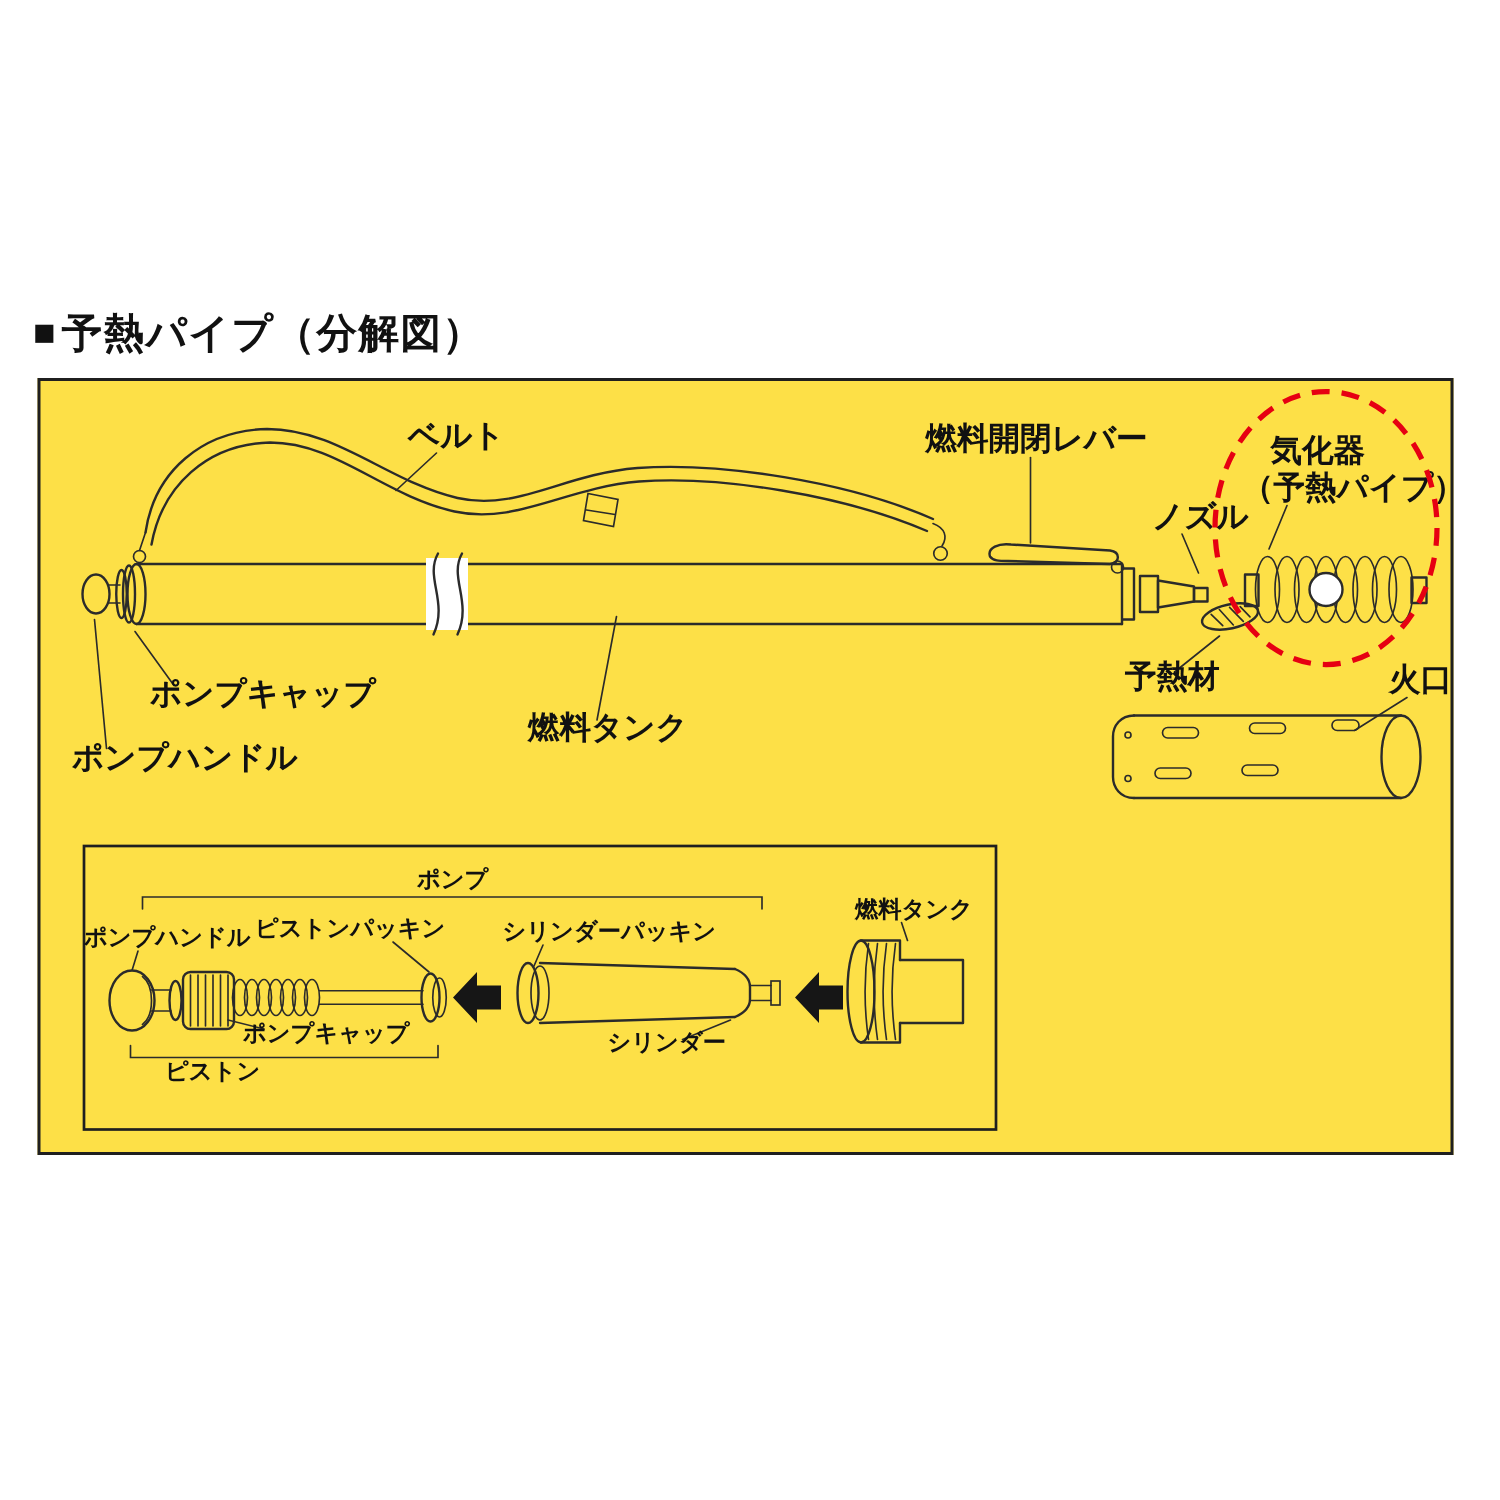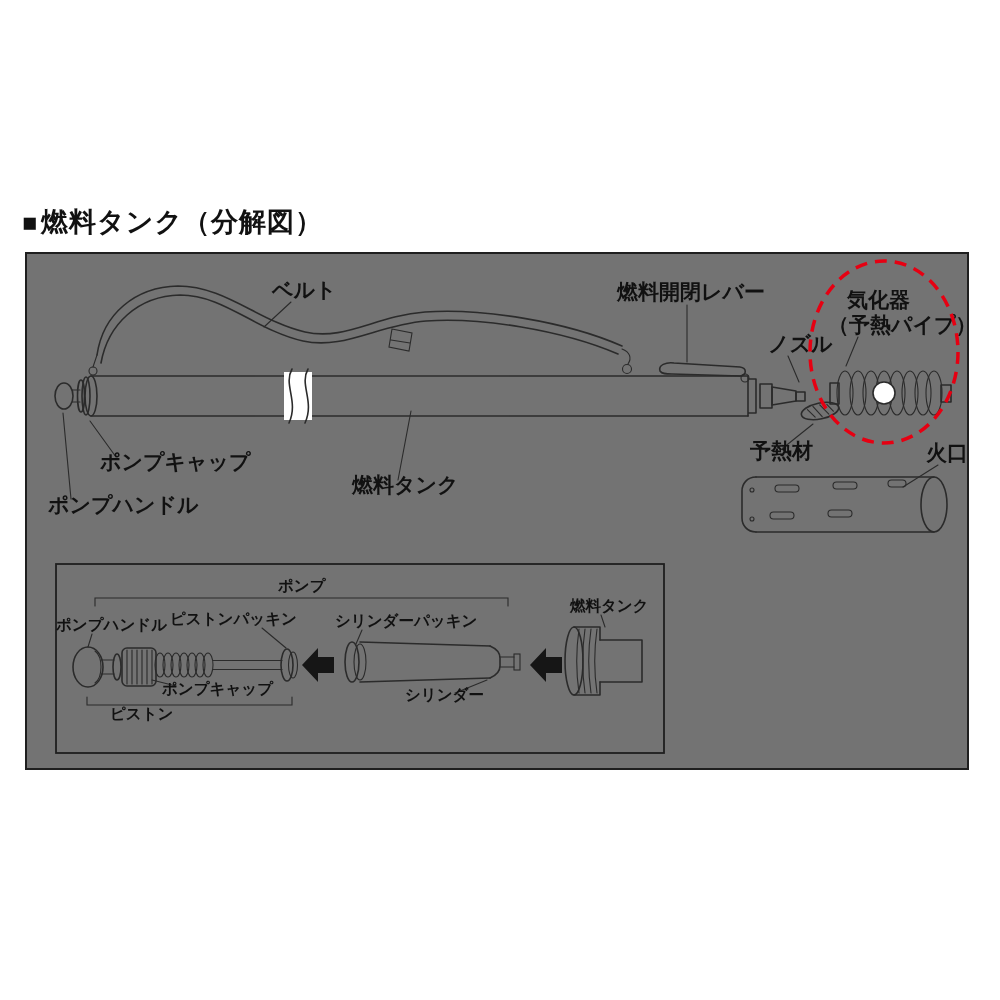--- a/index.html
+++ b/index.html
@@ -25,39 +25,39 @@
     white-space: nowrap;
   }
   .title-row .marker { font-size: 25px; line-height: 1; }
   .diagram-box {
     position: absolute;
     left: 25px;
     top: 252px;
     width: 940px;
     height: 514px;
     border: 2px solid #1f1f1f;
-    background: #737373;
+    background: #fde047;
   }
   svg { display: block; }
   .ln   { fill: none; stroke: #2b2b2b; stroke-width: 1.6; stroke-linecap: round; stroke-linejoin: round; }
   .thin { fill: none; stroke: #2b2b2b; stroke-width: 1.1; stroke-linecap: round; }
   .fillw { fill: #ffffff; stroke: none; }
   .solid { fill: #161616; stroke: none; }
   .boss  { fill: #ffffff; stroke: #2b2b2b; stroke-width: 1.6; }
   text.lbl  { font-family: "Liberation Sans", "DejaVu Sans", sans-serif; font-size: 21px; font-weight: 600; fill: #111; }
   text.lbls { font-family: "Liberation Sans", "DejaVu Sans", sans-serif; font-size: 15.5px; font-weight: 600; fill: #111; }
 </style>
 </head>
 <body>
 
 <div class="sheet">
 
   <div class="title-row">
     <span class="marker">■</span>
-    <span>燃料タンク（分解図）</span>
+    <span>予熱パイプ（分解図）</span>
   </div>
 
   <div class="diagram-box">
     <svg width="940" height="514" viewBox="27 256 940 512">
 
       <g>
         <path class="ln" d="M 97,356 C 103,315 135,288 178,287 C 225,287 258,322 305,333 C 345,342 375,317 425,313 C 480,309 565,322 622,347"></path>
         <path class="ln" d="M 101,364 C 108,325 138,297 180,296 C 224,296 255,331 303,342 C 344,351 377,326 426,322 C 480,318 562,331 618,355"></path>
         <path class="thin" d="M 392,330 L 412,334 L 409,352 L 389,348 Z M 391,341 L 410,344"></path>
         <path class="thin" d="M 97,356 L 93,368"></path>

